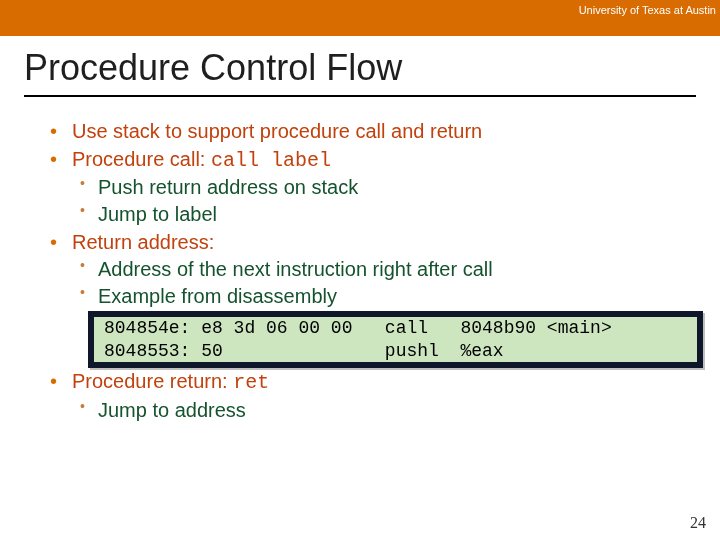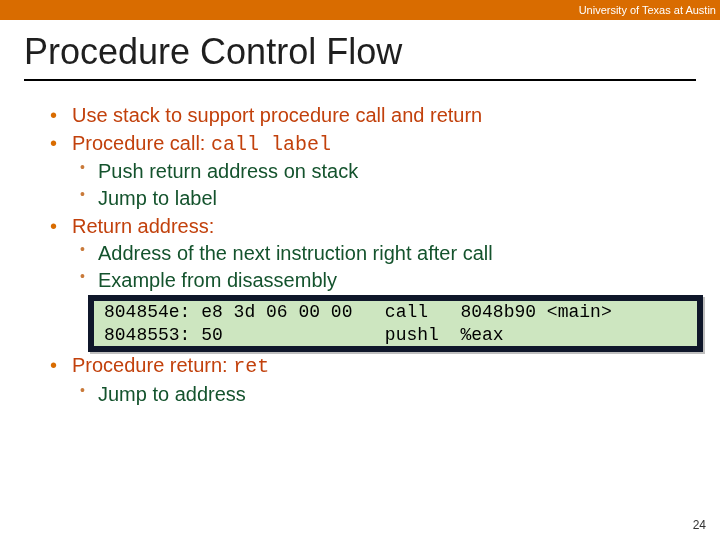--- a/index.html
+++ b/index.html
@@ -5,21 +5,21 @@
   * { margin: 0; padding: 0; box-sizing: border-box; }
   body {
     width: 720px;
     height: 540px;
     background: #ffffff;
     font-family: Arial, Helvetica, sans-serif;
     position: relative;
     overflow: hidden;
   }
   .header-bar {
-    height: 20px;
+    height: 36px;
     background: #d96c00;
     color: #ffffff;
     font-size: 11px;
     text-align: right;
     padding-right: 4px;
     line-height: 20px;
   }
   .title-block {
     padding: 10px 24px 8px 24px;
   }
@@ -91,22 +91,23 @@
     margin: 1px 0 1px 64px;
     width: 615px;
     white-space: pre;
     color: #000;
     box-shadow: 2px 2px 0 rgba(0,0,0,0.25);
   }
   .page-num {
     position: absolute;
     right: 14px;
     bottom: 8px;
-    font-size: 12px;
+    font-size: 16px;
     color: #333;
+    font-family: Liberation Serif, serif;
   }
 </style>
 </head>
 <body>
 
 <div class="header-bar">
   <span>University of Texas at Austin</span>
 </div>
 
 <div class="title-block">

